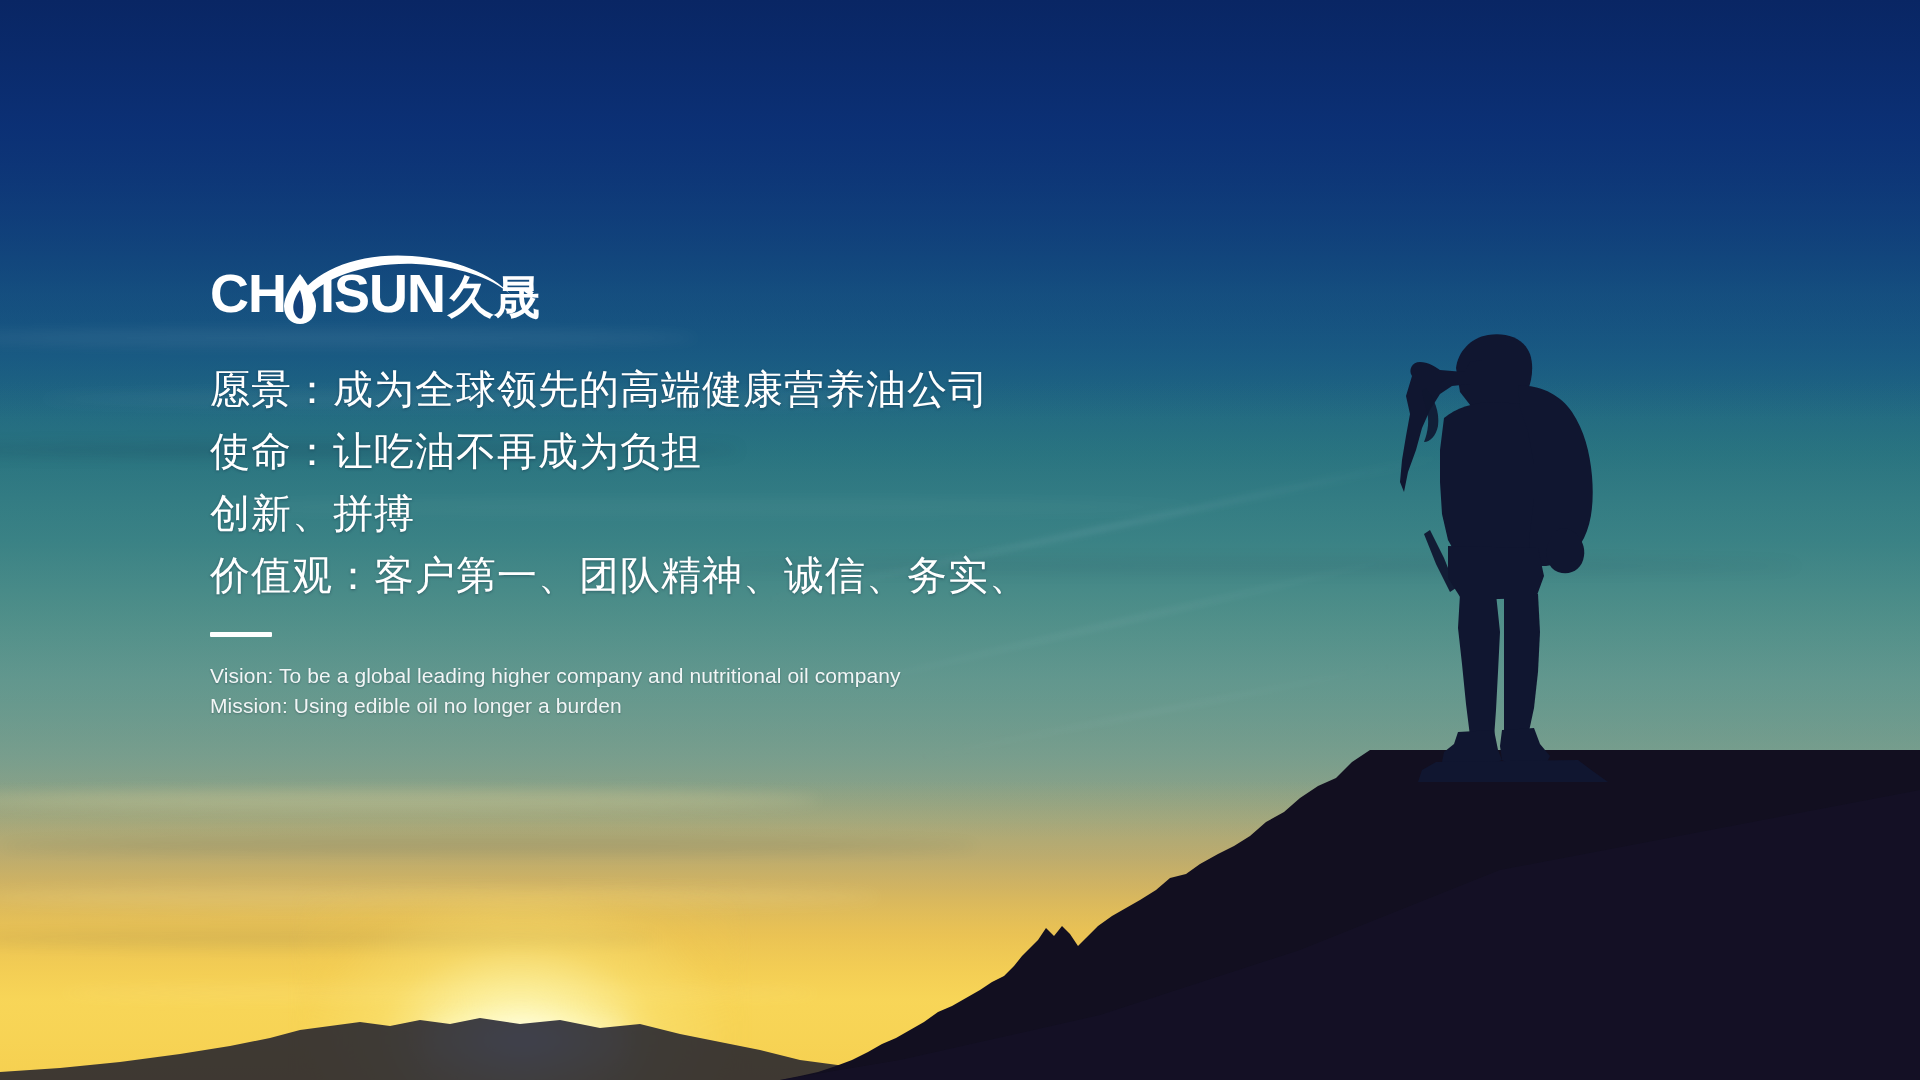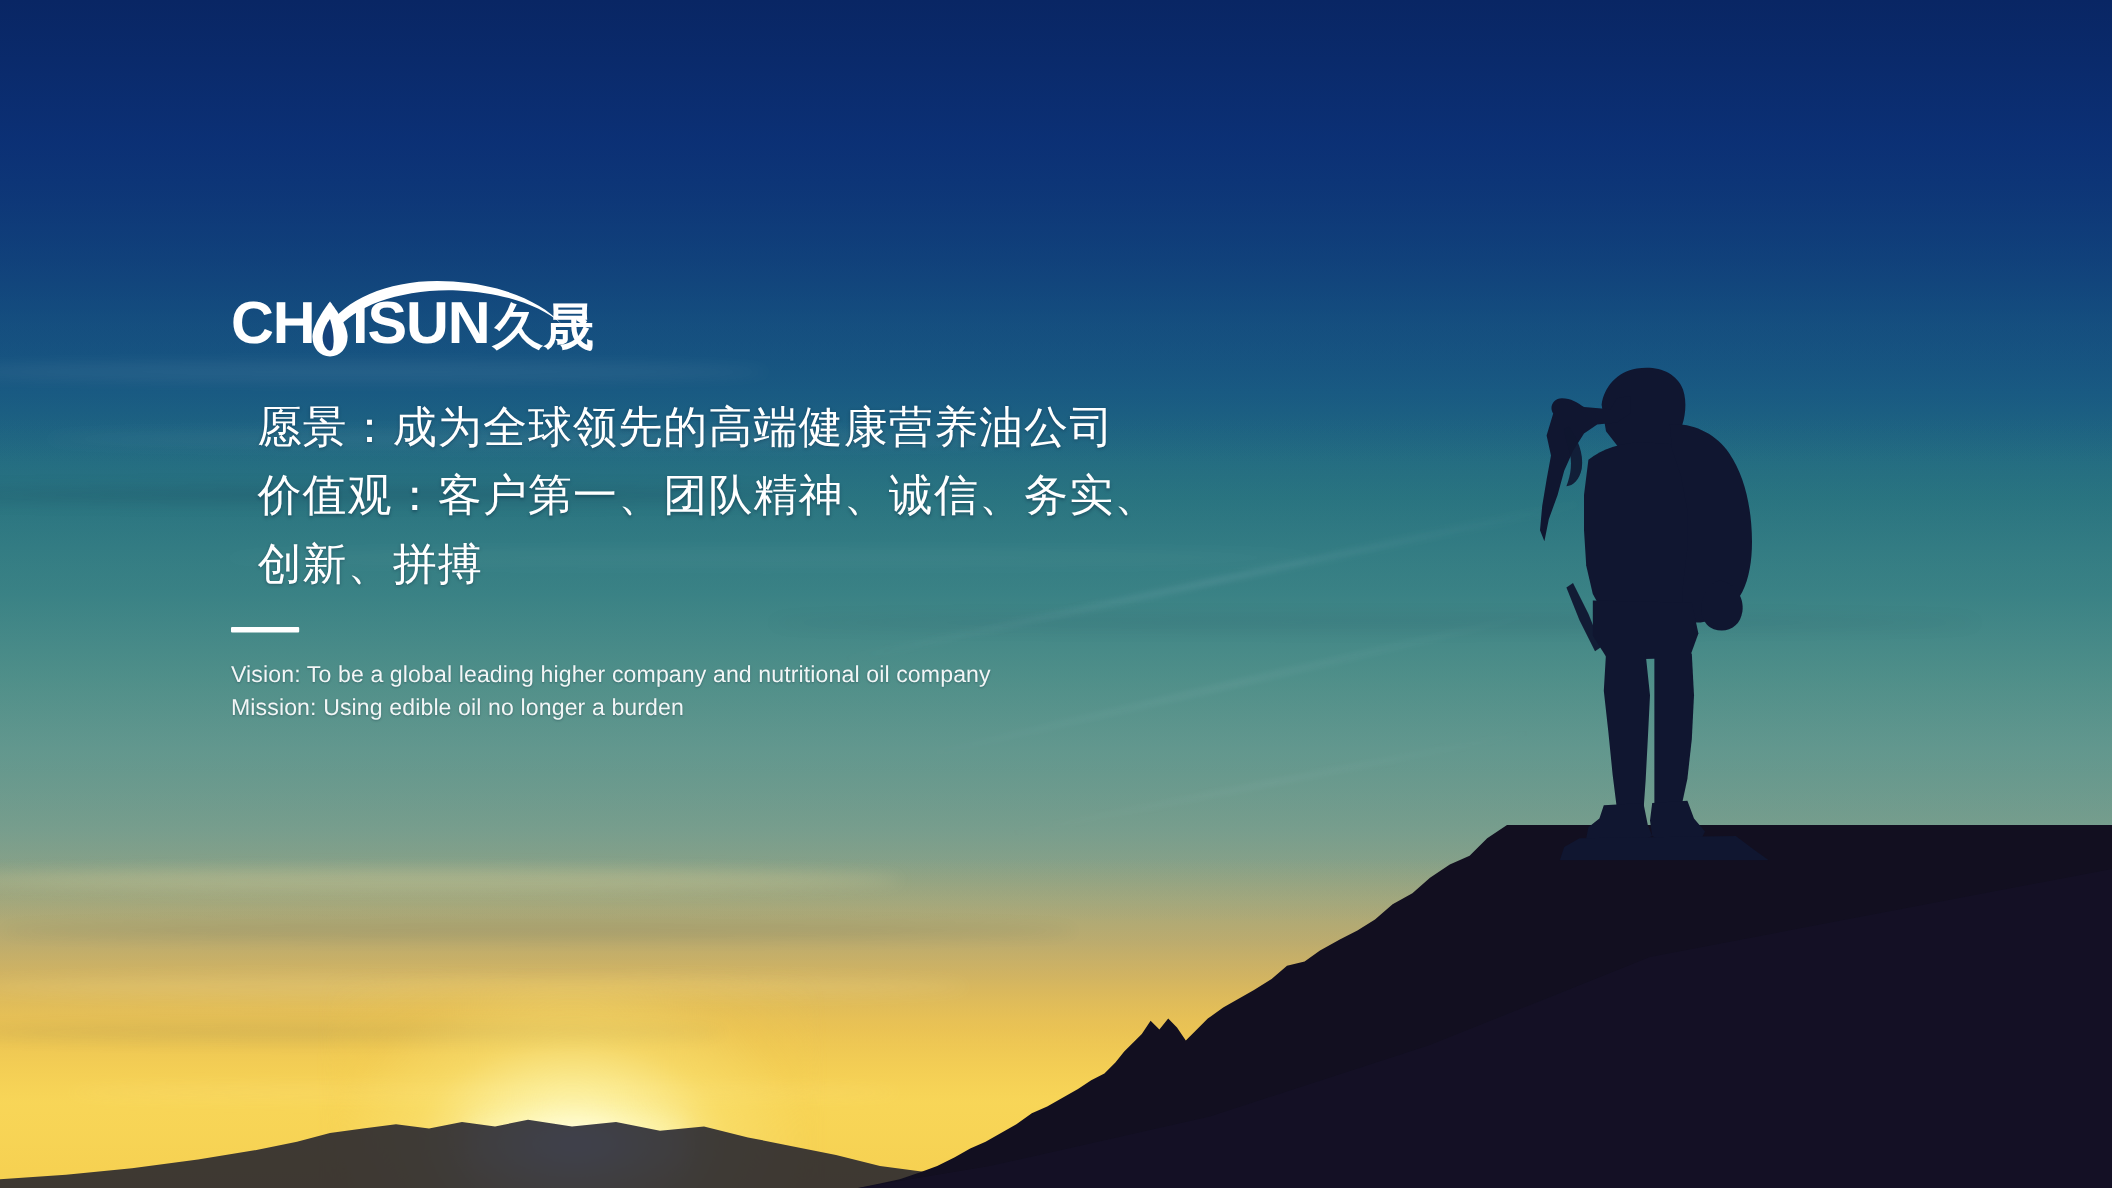--- a/index.html
+++ b/index.html
@@ -123,21 +123,21 @@
   .logo svg{ display:block; }
 
   .cn-block{
     color:#ffffff;
     font-size:40px;
     line-height:62px;
     font-weight:400;
     letter-spacing:1px;
     text-shadow:0 1px 3px rgba(0,20,45,.35);
   }
-  .cn-line{ white-space:nowrap;margin-left:24px; }
+  .cn-line{ white-space:nowrap; }
 
   .rule{
     width:62px; height:5px;
     background:#ffffff;
     margin:26px 0 24px 0;
     border-radius:1px;
   }
 
   .en-block{
     color:#f2f6f6;
@@ -262,22 +262,23 @@
         </g>
 
         <text x="110" y="62" font-family="Liberation Sans, sans-serif" font-size="54" font-weight="bold" fill="#ffffff" letter-spacing="-1">ISUN</text>
 
         <text x="238" y="63" font-family="Liberation Sans, sans-serif" font-size="46" font-weight="bold" fill="#ffffff">久晟</text>
       </svg>
     </div>
 
     <div class="cn-block">
       <div class="cn-line">愿景：成为全球领先的高端健康营养油公司</div>
+      <div class="cn-line">使命：让吃油不再成为负担</div>
+      <div class="cn-line">创新、拼搏</div>
       <div class="cn-line">价值观：客户第一、团队精神、诚信、务实、</div>
-      <div class="cn-line">创新、拼搏</div>
     </div>
 
     <div class="rule"></div>
 
     <div class="en-block">
       <div class="en-line">Vision: To be a global leading higher company and nutritional oil company</div>
       <div class="en-line">Mission: Using edible oil no longer a burden</div>
     </div>
 
   </div>

